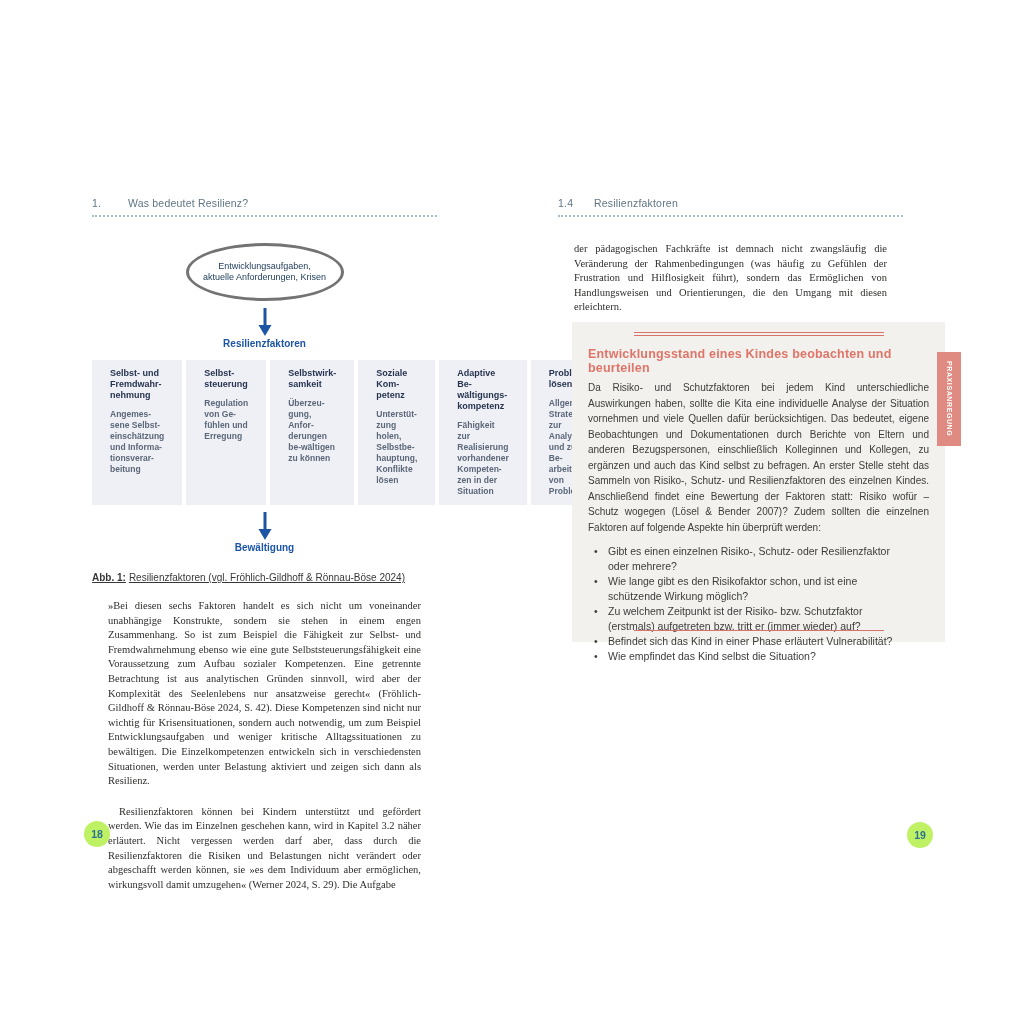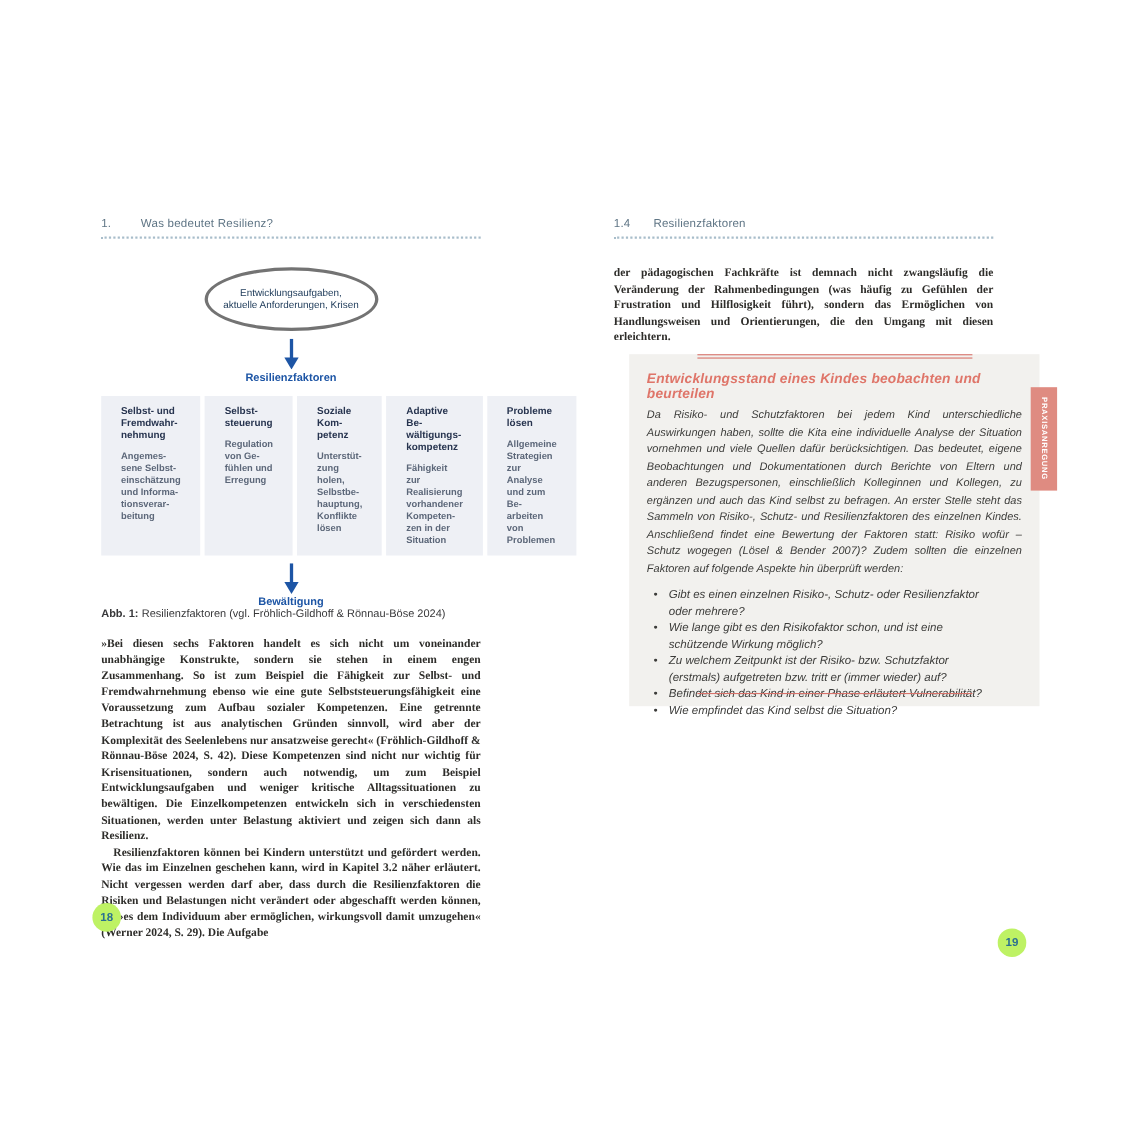--- a/index.html
+++ b/index.html
@@ -20,37 +20,37 @@
            border:3px solid #737373;border-radius:50%;
            display:flex;align-items:center;justify-content:center;
            font-size:9px;line-height:11.5px;color:#24405e;}
   .arrow{display:block;margin:7px auto 2px;}
   .flow-label{font-size:10px;font-weight:bold;color:#1d55a5;}
   .factor-row{display:flex;gap:4px;margin-top:11px;text-align:left;}
   .factor-cell{flex:1 1 0;background:#eef0f5;padding:8px 18px;min-height:96px;}
   .factor-title{font-size:9px;font-weight:bold;color:#27344f;line-height:11px;margin-bottom:8px;}
   .factor-desc{font-size:8.5px;color:#5c6779;line-height:11px;font-weight:bold;}
 
-  .caption{font-size:10px;color:#38383a;text-align:left;}
+  .caption{margin-top:19px;font-size:10px;color:#38383a;text-align:left;text-decoration:underline;}
   .caption b{margin-right:3px;}
 
   .serif-body{margin-top:15px;font-family:"Liberation Serif",serif;font-size:10.5px;
               line-height:14.6px;color:#2e2d2a;text-align:justify;hyphens:auto;}
-  .serif-body p{margin:0;font-weight:bold;}
+  .serif-body p{margin:16px;}
   .serif-body p.indent{text-indent:11px;}
 
   .page-badge{position:absolute;width:26px;height:26px;border-radius:50%;
               background:#bef264;color:#2c7190;font-size:10.5px;font-weight:bold;
               display:flex;align-items:center;justify-content:center;}
   #badge-left{left:84px;top:821px;}
-  #badge-right{left:907px;top:844px;}
+  #badge-right{left:907px;top:822px;}
 
   
   #praxis-box{position:absolute;left:572px;top:322px;width:373px;height:320px;
-              box-sizing:border-box;background:#f2f1ee;padding:0 16px;font-style:italic;}
+              box-sizing:border-box;background:#f2f1ee;padding:10px 16px;}
   .rule-top{width:250px;margin:0 auto;height:2px;
             border-top:1px solid #d8736b;border-bottom:1px solid #d8736b;}
   .box-heading{margin-top:11px;font-size:12.5px;font-weight:bold;color:#df7569;letter-spacing:.2px;}
   .box-body{margin-top:5px;font-size:10px;line-height:15.5px;color:#3c3c3a;text-align:justify;hyphens:auto;}
   .bullet-list{margin-top:9px;}
   .bullet-item{display:flex;font-size:10.5px;line-height:15px;color:#3c3c3a;}
   .bullet-item .marker{flex:0 0 14px;padding-left:6px;}
   .bullet-item .bt{flex:1;padding-right:24px;}
   .rule-bottom{position:absolute;left:50%;transform:translateX(-50%);bottom:11px;
                width:250px;border-top:1.5px solid #d8736b;}
@@ -84,20 +84,24 @@
       <div class="flow-label">Resilienzfaktoren</div>
 
       <div class="factor-row">
         <div class="factor-cell">
           <div class="factor-title">Selbst- und Fremdwahr-nehmung</div>
           <div class="factor-desc">Angemes-sene Selbst-einschätzung und Informa-tionsverar-beitung</div>
         </div>
         <div class="factor-cell">
           <div class="factor-title">Selbst-steuerung</div>
           <div class="factor-desc">Regulation von Ge-fühlen und Erregung</div>
+        </div>
+        <div class="factor-cell">
+          <div class="factor-title">Selbstwirk-samkeit</div>
+          <div class="factor-desc">Überzeu-gung, Anfor-derungen be-wältigen zu können</div>
         </div>
         <div class="factor-cell">
           <div class="factor-title">Soziale Kom-petenz</div>
           <div class="factor-desc">Unterstüt-zung holen, Selbstbe-hauptung, Konflikte lösen</div>
         </div>
         <div class="factor-cell">
           <div class="factor-title">Adaptive Be-wältigungs-kompetenz</div>
           <div class="factor-desc">Fähigkeit zur Realisierung vorhandener Kompeten-zen in der Situation</div>
         </div>
         <div class="factor-cell">

